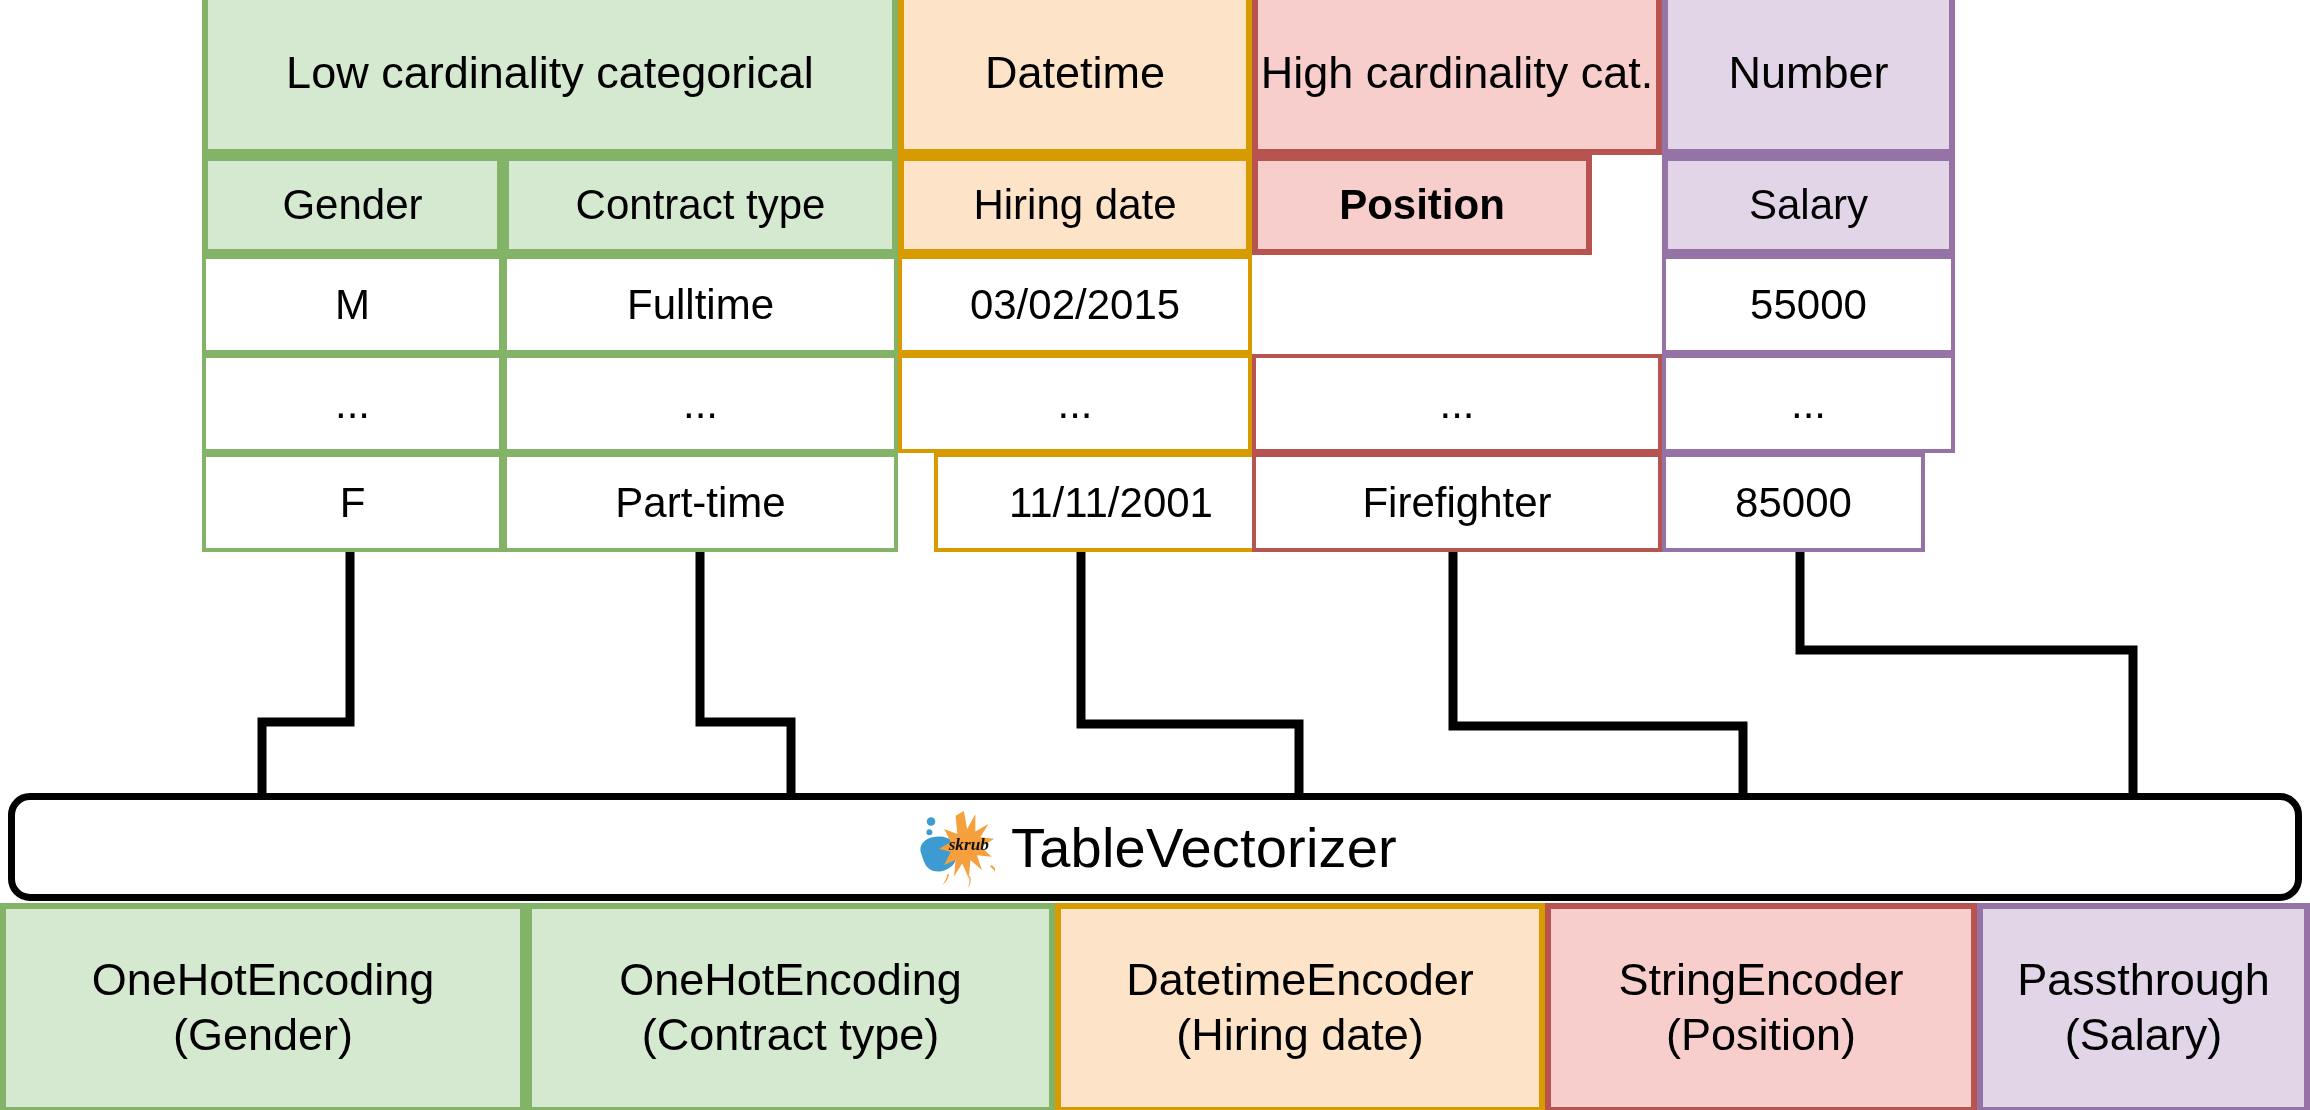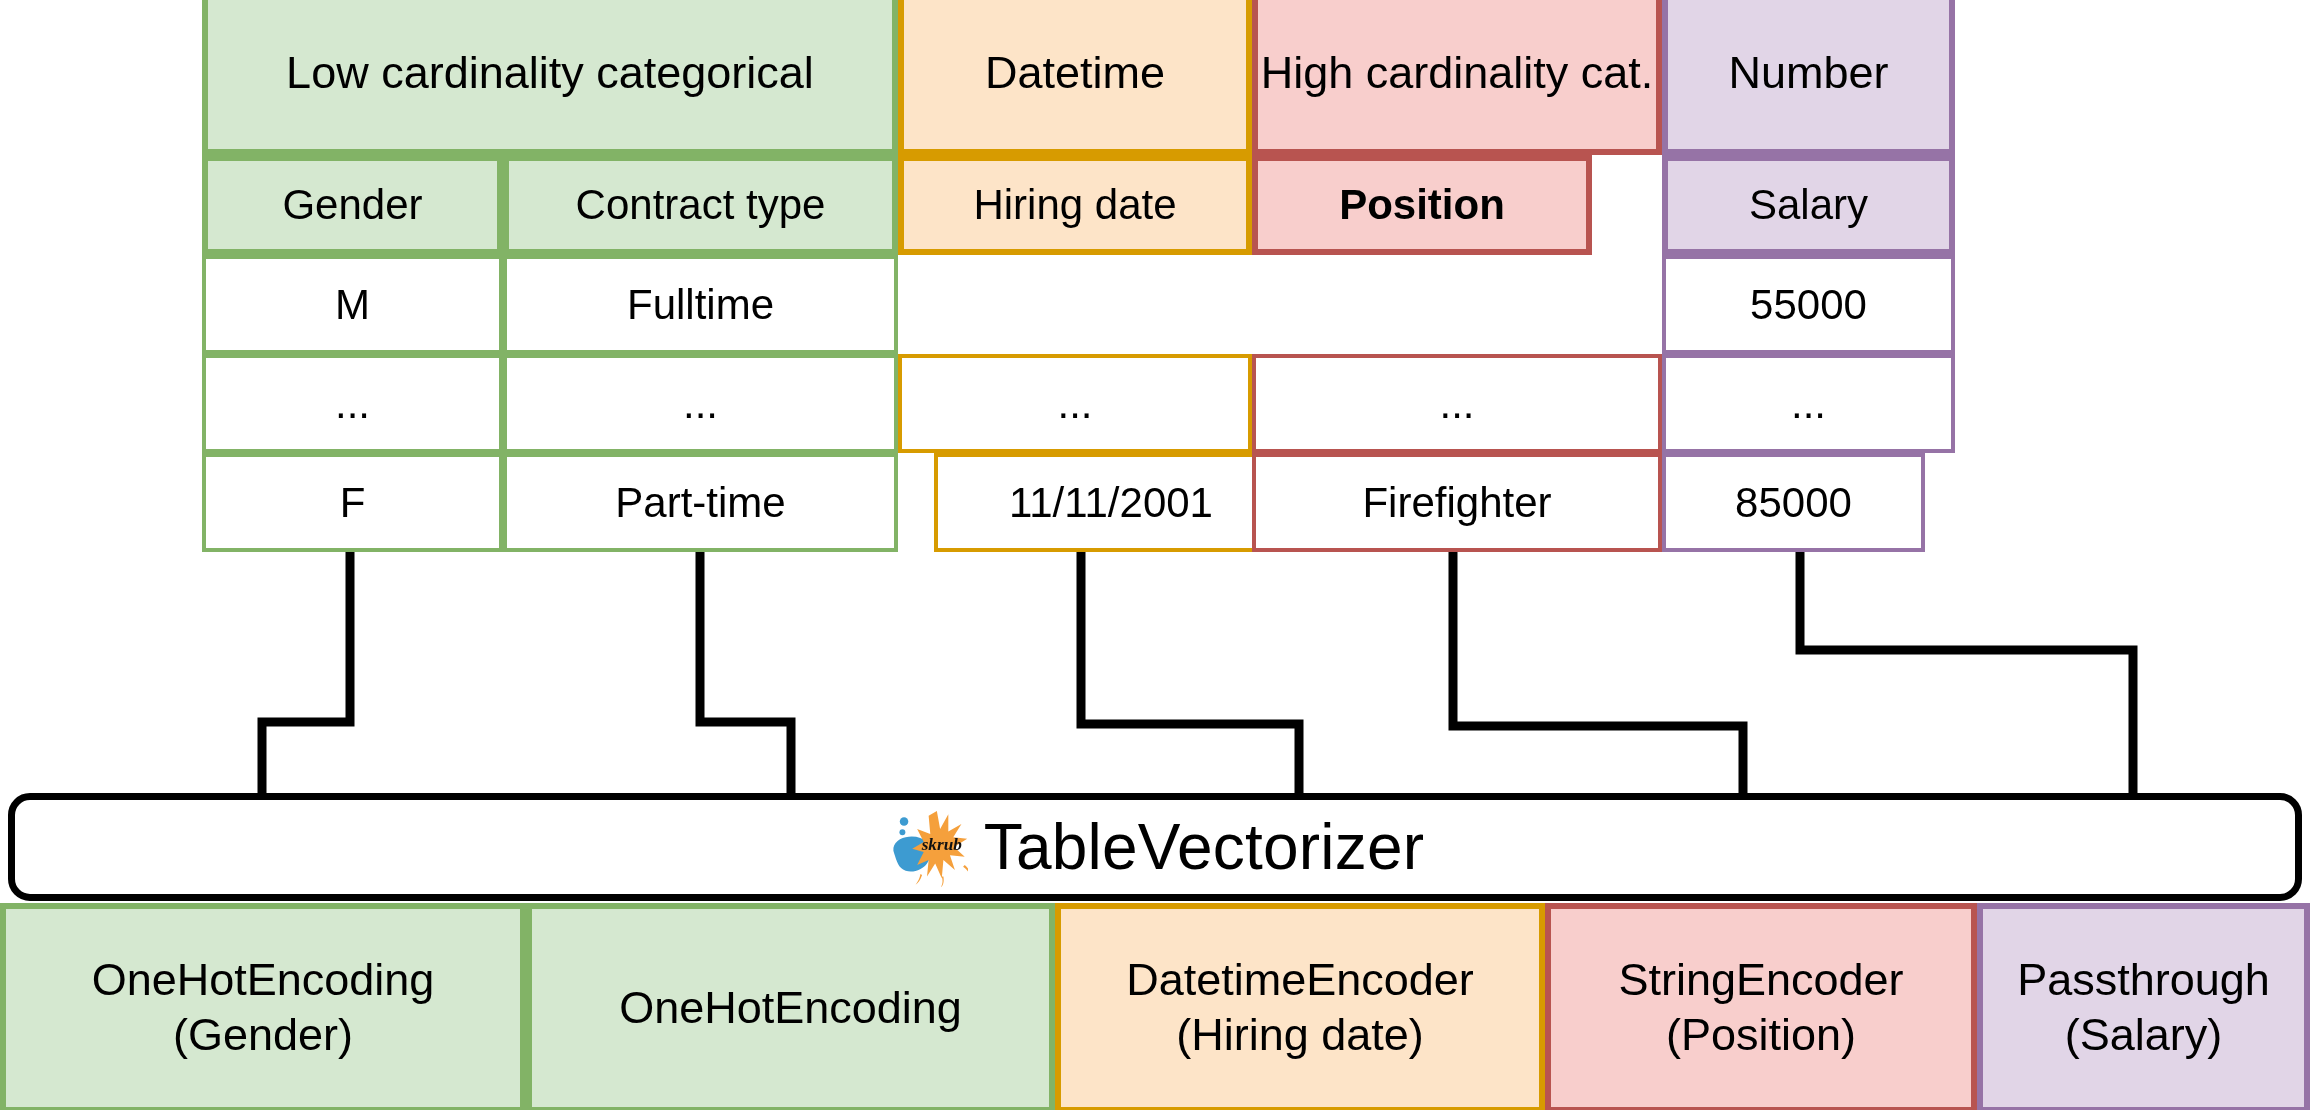--- a/index.html
+++ b/index.html
@@ -25,21 +25,21 @@
   .b-red{border-color:#b85450;}
   .b-purple{border-color:#9673a6;}
 
   
   #wires{position:absolute;left:0;top:0;width:2310px;height:1110px;pointer-events:none;}
 
   
   #tv{position:absolute;left:8px;top:793px;width:2294px;height:108px;
       box-sizing:border-box;border:7px solid #000;border-radius:22px;background:#fff;
       display:flex;align-items:center;justify-content:center;gap:16px;}
-  #tv .tvlabel{font-size:64px;color:#000;letter-spacing:.2px;}
+  #tv .tvlabel{font-size:56px;color:#000;letter-spacing:.2px;}
   #logo{width:82px;height:84px;flex:0 0 auto;}
 
   
   #bottom{position:absolute;left:0;top:903px;width:2310px;height:210px;display:flex;}
   .enc{box-sizing:border-box;border-width:6px;border-style:solid;display:flex;
        flex-direction:column;align-items:center;justify-content:center;
        text-align:center;font-size:45px;color:#000;line-height:1.22;}
 </style>
 </head>
 <body>
@@ -75,20 +75,23 @@
       </div>
     <div class="cell colname g-purple" style="left:1460px;top:163px;width:293px;height:100px;">
       <span>Salary</span>
       </div>
 
     <div class="cell datacell b-green" style="left:0px;top:263px;width:301px;height:99px;">
       <span>M</span>
       </div>
     <div class="cell datacell b-green" style="left:301px;top:263px;width:395px;height:99px;">
       <span>Fulltime</span>
+      </div>
+    <div class="cell datacell b-orange" style="left:696px;top:263px;width:354px;height:99px;">
+      <span>03/02/2015</span>
       </div>
     <div class="cell datacell b-purple" style="left:1460px;top:263px;width:293px;height:99px;">
       <span>55000</span>
       </div>
 
     <div class="cell datacell b-green" style="left:0px;top:362px;width:301px;height:99px;">
       <span>...</span>
       </div>
     <div class="cell datacell b-green" style="left:301px;top:362px;width:395px;height:99px;">
       <span>...</span>
@@ -157,20 +160,21 @@
 
   <div id="bottom">
 
     <div class="enc g-green" style="width:526px;">
       <span>OneHotEncoding</span>
       <span>(Gender)</span>
     </div>
 
     <div class="enc g-green" style="width:529px;">
       <span>OneHotEncoding</span>
+      <span>(Contract type)</span>
     </div>
 
     <div class="enc g-orange" style="width:490px;">
       <span>DatetimeEncoder</span>
       <span>(Hiring date)</span>
     </div>
 
     <div class="enc g-red" style="width:432px;">
       <span>StringEncoder</span>
       <span>(Position)</span>

